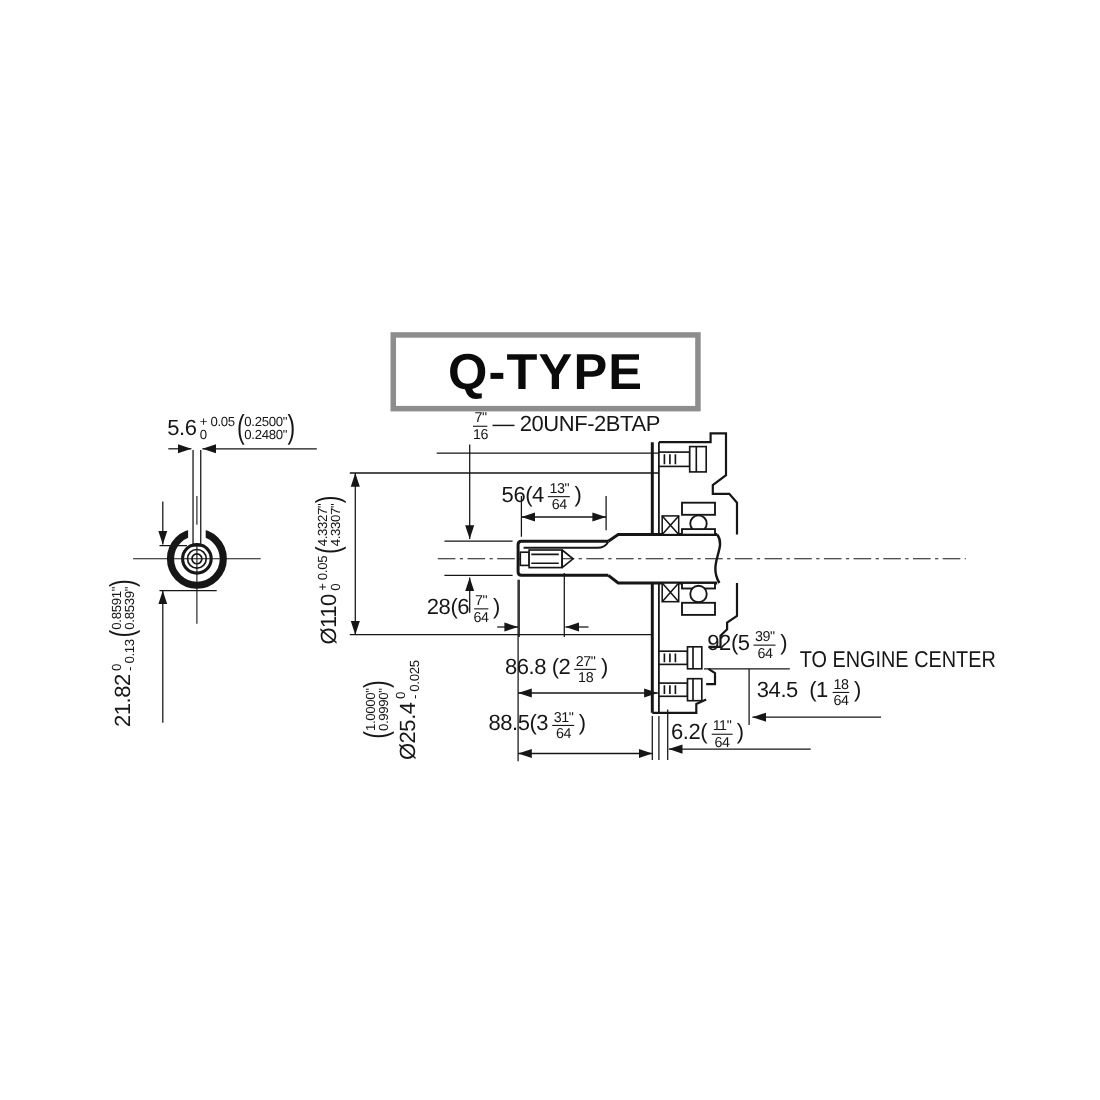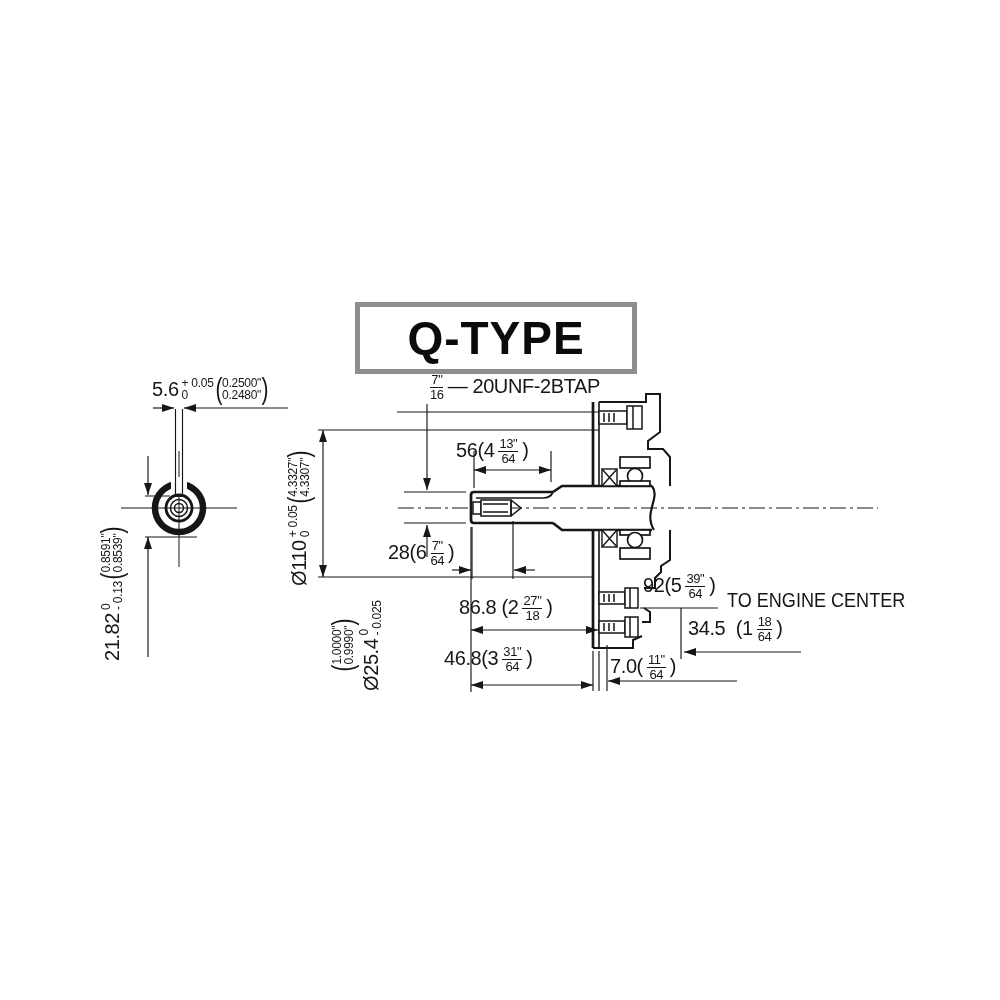--- a/index.html
+++ b/index.html
@@ -181,27 +181,27 @@
     <span>)</span>
   </div>
 
   <div class="lbl" style="left:459px;top:593px">
     <span>86.8 (2</span>
     <span class="frac"><span class="n">27"</span><span>18</span></span>
     <span>)</span>
   </div>
 
   <div class="lbl" style="left:444px;top:644px">
-    <span>46.8(3</span>
+    <span>88.5(3</span>
     <span class="frac"><span class="n">31"</span><span>64</span></span>
     <span>)</span>
   </div>
 
   <div class="lbl" style="left:610px;top:652px">
-    <span>7.0(</span>
+    <span>6.2(</span>
     <span class="frac"><span class="n">11"</span><span>64</span></span>
     <span>)</span>
   </div>
 
   <div class="lbl" style="left:643px;top:571px">
     <span>92(5</span>
     <span class="frac"><span class="n">39"</span><span>64</span></span>
     <span>)</span>
   </div>
 

